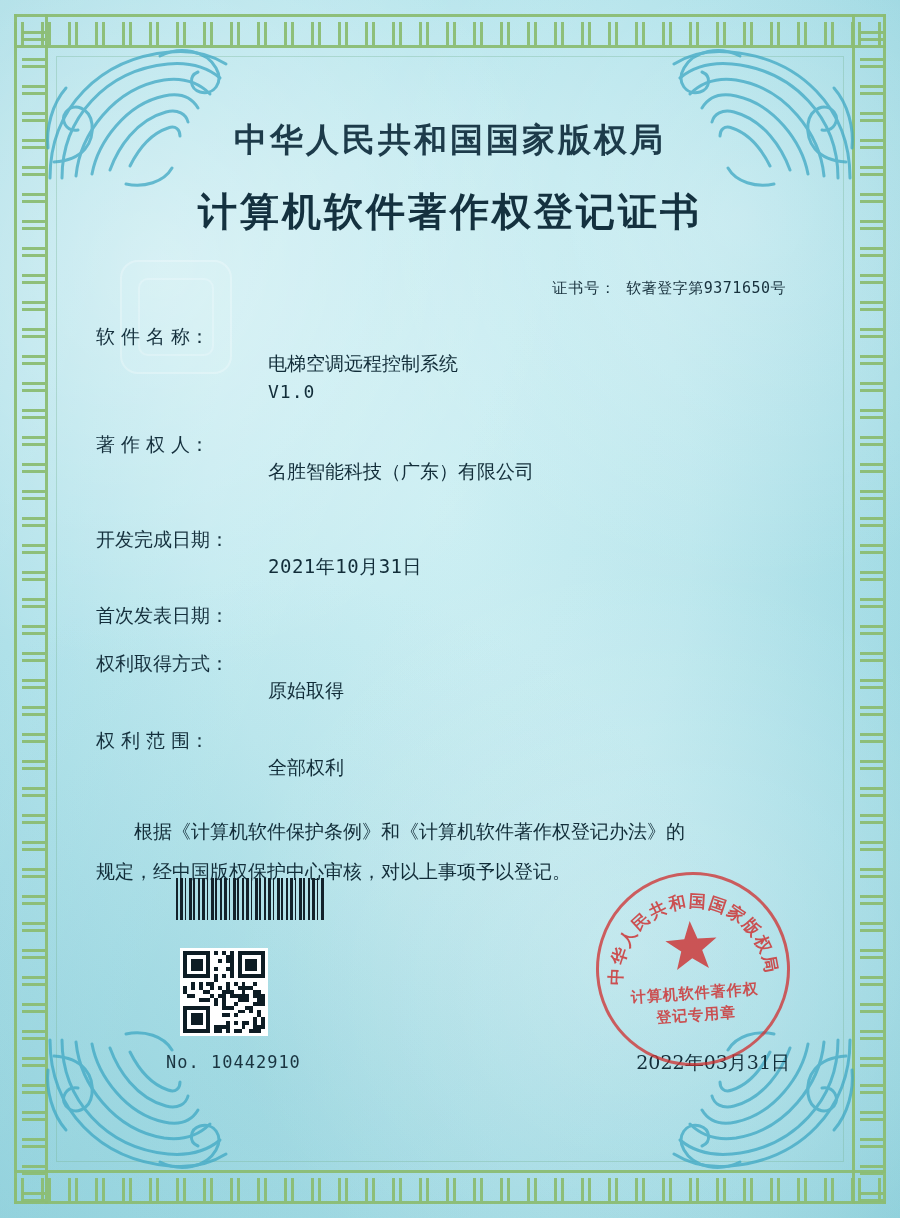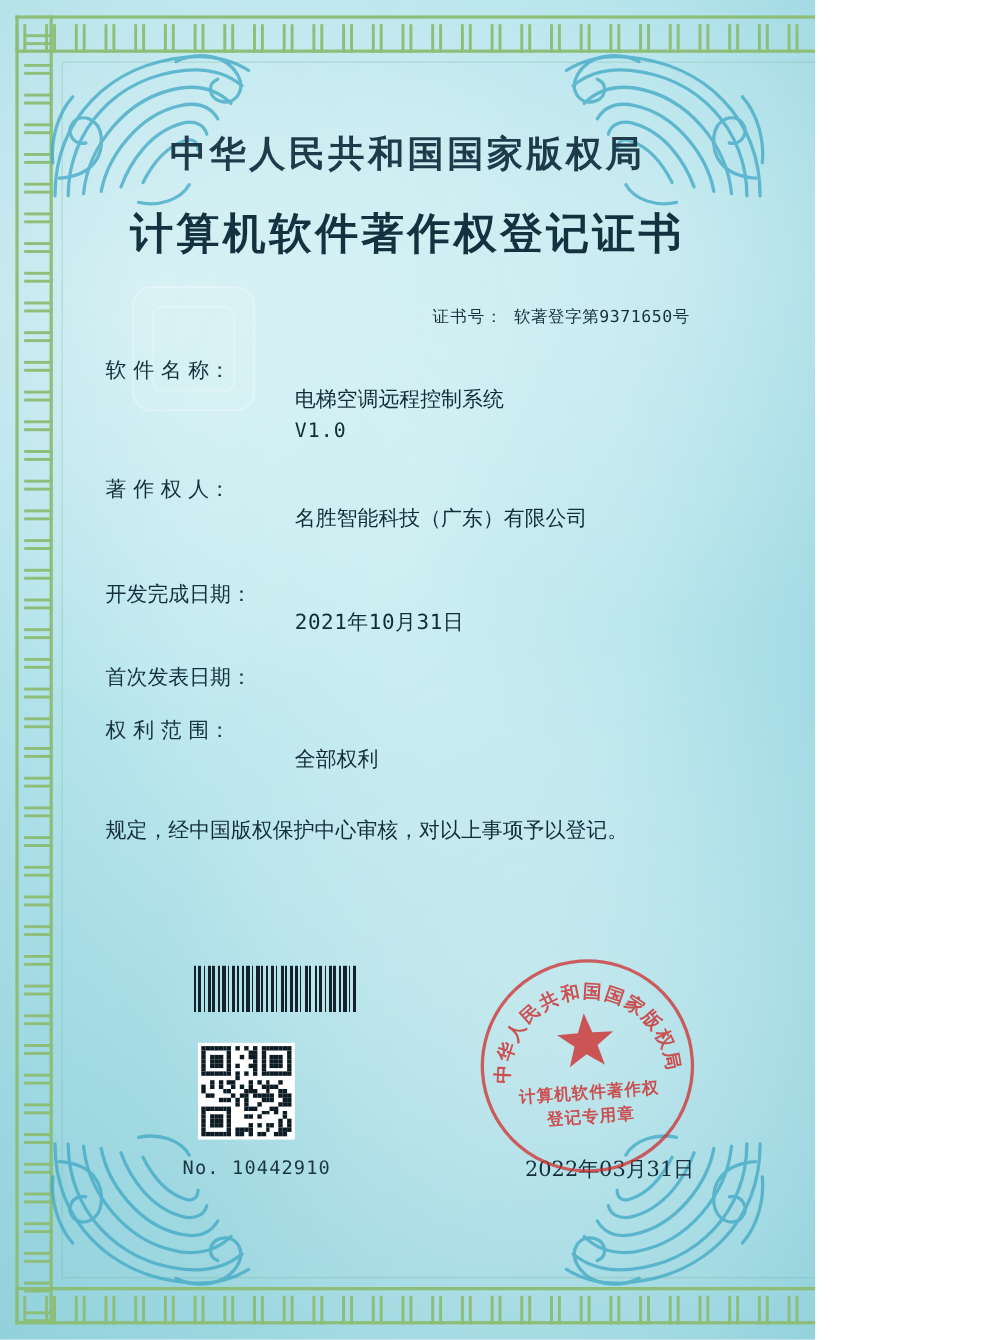--- a/index.html
+++ b/index.html
@@ -6,21 +6,21 @@
     margin: 0;
     padding: 0;
     background: #ffffff;
   }
   body {
     font-family: "Liberation Serif", "DejaVu Serif", serif;
   }
 
   #certificate {
     position: relative;
-    width: 741px;
+    width: 900px;
     height: 1218px;
     overflow: hidden;
     background:
       radial-gradient(ellipse at 50% 42%, #cdeff3 0%, #bfe9ef 38%, #a9dfe8 68%, #93d3de 100%);
   }
 
   
   .paper-tex {
     position: absolute;
     inset: 0;
@@ -399,30 +399,35 @@
 
       <div class="field-row">
         <div class="field-label">开发完成日期：</div>
         <div class="field-value mono">2021年10月31日</div>
       </div>
 
       <div class="field-row">
         <div class="field-label">首次发表日期：</div>
       </div>
 
+      <div class="field-row">
+        <div class="field-label">权利取得方式：</div>
+        <div class="field-value">原始取得</div>
+      </div>
 
       <div class="field-row">
         <div class="field-label">权 利 范 围：</div>
         <div class="field-value">全部权利</div>
       </div>
 
 
     </div>
 
     <div class="statement">
+      <div><span class="indent"></span><span>根据《计算机软件保护条例》和《计算机软件著作权登记办法》的</span></div>
       <div><span>规定，经中国版权保护中心审核，对以上事项予以登记。</span></div>
     </div>
 
   </div>
 
   <div class="barcode"></div>
 
   <div class="qr">
     <div class="qr-grid" id="qr-grid">
         <i class="on"></i>

